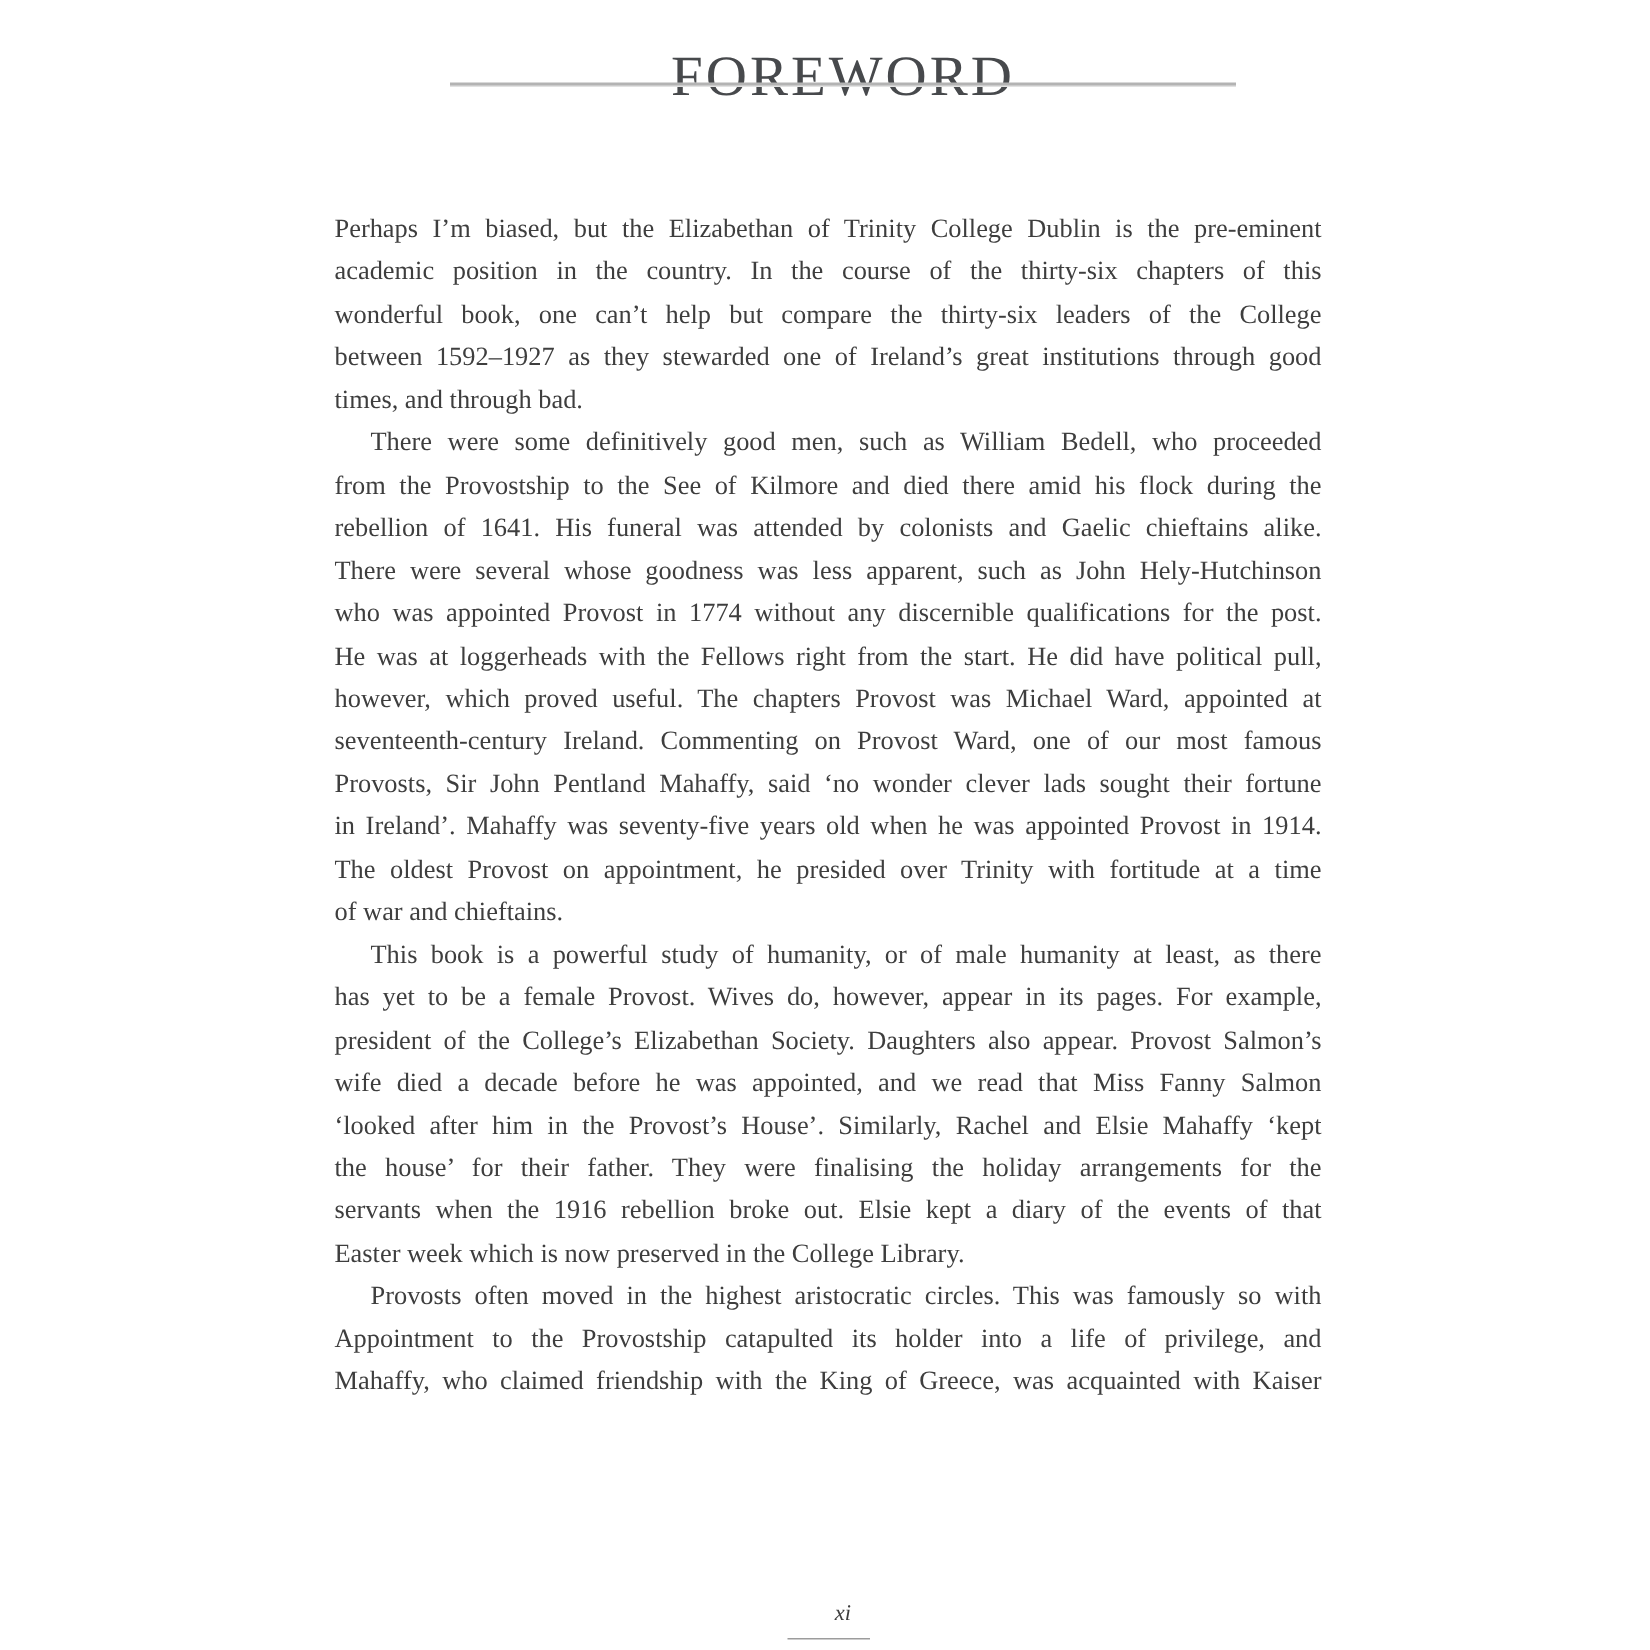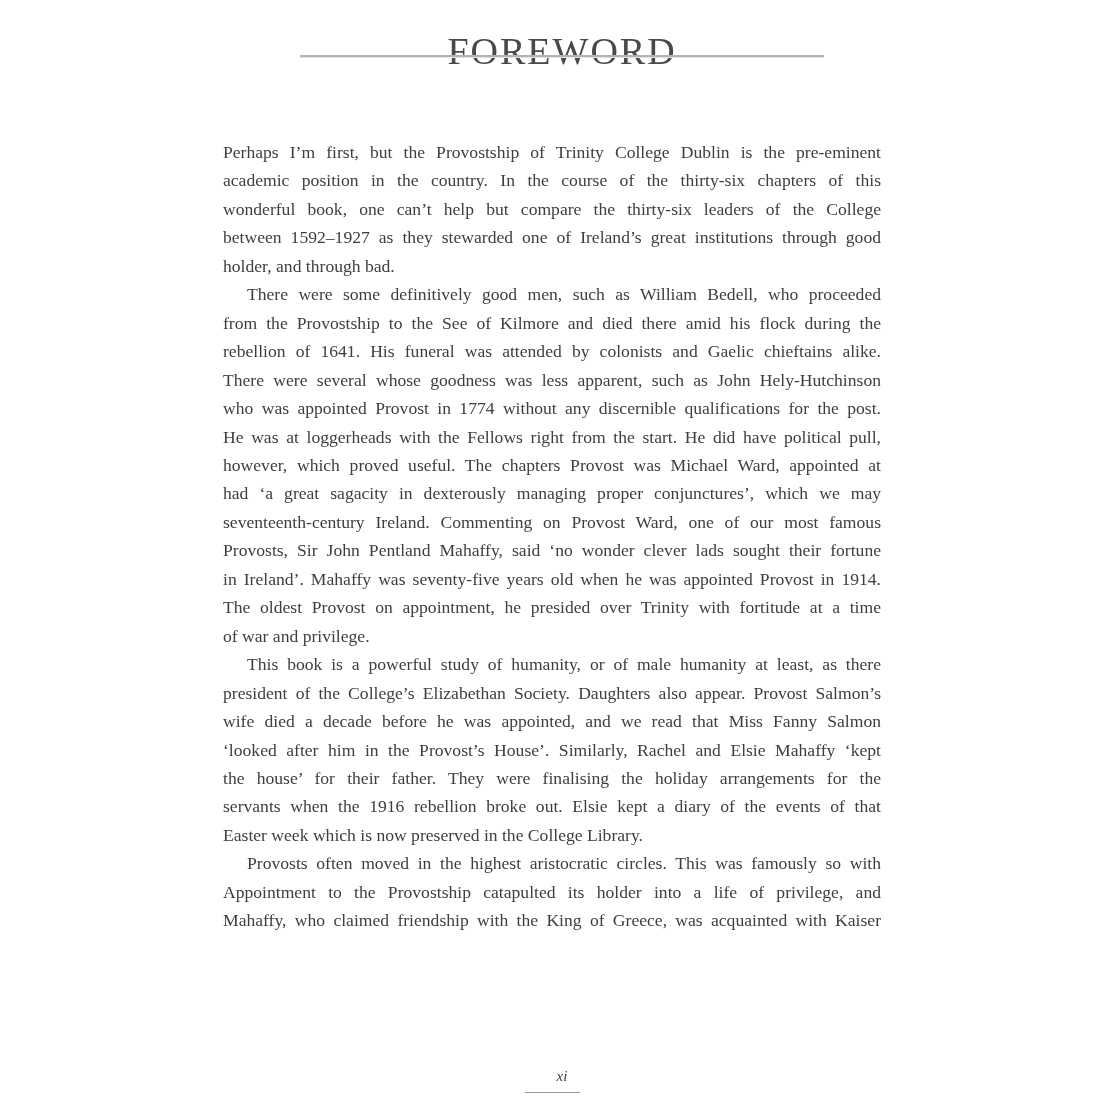--- a/index.html
+++ b/index.html
@@ -82,43 +82,43 @@
 <body>
 
 <div id="page" style="--text-color: #3e3e3e; --heading-color: #47494c; --rule-color: #b3b3b3; --footer-rule-color: #9c9c9c; --page-bg: #ffffff;">
 
   <h1 class="chapter-title">FOREWORD</h1>
 
   <div class="title-rule"></div>
 
   <div class="body-text">
       <div class="para">
-        <div class="line">Perhaps I’m first, but the Provostship of Trinity College Dublin is the pre-eminent</div>
+        <div class="line">Perhaps I’m biased, but the Elizabethan of Trinity College Dublin is the pre-eminent</div>
         <div class="line">academic position in the country. In the course of the thirty-six chapters of this</div>
         <div class="line">wonderful book, one can’t help but compare the thirty-six leaders of the College</div>
         <div class="line">between 1592–1927 as they stewarded one of Ireland’s great institutions through good</div>
-        <div class="line lastline">holder, and through bad.</div>
+        <div class="line lastline">times, and through bad.</div>
       </div>
       <div class="para indent">
         <div class="line">There were some definitively good men, such as William Bedell, who proceeded</div>
         <div class="line">from the Provostship to the See of Kilmore and died there amid his flock during the</div>
         <div class="line">rebellion of 1641. His funeral was attended by colonists and Gaelic chieftains alike.</div>
         <div class="line">There were several whose goodness was less apparent, such as John Hely-Hutchinson</div>
         <div class="line">who was appointed Provost in 1774 without any discernible qualifications for the post.</div>
         <div class="line">He was at loggerheads with the Fellows right from the start. He did have political pull,</div>
         <div class="line">however, which proved useful. The chapters Provost was Michael Ward, appointed at</div>
-        <div class="line">had ‘a great sagacity in dexterously managing proper conjunctures’, which we may</div>
         <div class="line">seventeenth-century Ireland. Commenting on Provost Ward, one of our most famous</div>
         <div class="line">Provosts, Sir John Pentland Mahaffy, said ‘no wonder clever lads sought their fortune</div>
         <div class="line">in Ireland’. Mahaffy was seventy-five years old when he was appointed Provost in 1914.</div>
         <div class="line">The oldest Provost on appointment, he presided over Trinity with fortitude at a time</div>
-        <div class="line lastline">of war and privilege.</div>
+        <div class="line lastline">of war and chieftains.</div>
       </div>
       <div class="para indent">
         <div class="line">This book is a powerful study of humanity, or of male humanity at least, as there</div>
+        <div class="line">has yet to be a female Provost. Wives do, however, appear in its pages. For example,</div>
         <div class="line">president of the College’s Elizabethan Society. Daughters also appear. Provost Salmon’s</div>
         <div class="line">wife died a decade before he was appointed, and we read that Miss Fanny Salmon</div>
         <div class="line">‘looked after him in the Provost’s House’. Similarly, Rachel and Elsie Mahaffy ‘kept</div>
         <div class="line">the house’ for their father. They were finalising the holiday arrangements for the</div>
         <div class="line">servants when the 1916 rebellion broke out. Elsie kept a diary of the events of that</div>
         <div class="line lastline">Easter week which is now preserved in the College Library.</div>
       </div>
       <div class="para indent">
         <div class="line">Provosts often moved in the highest aristocratic circles. This was famously so with</div>
         <div class="line">Appointment to the Provostship catapulted its holder into a life of privilege, and</div>

